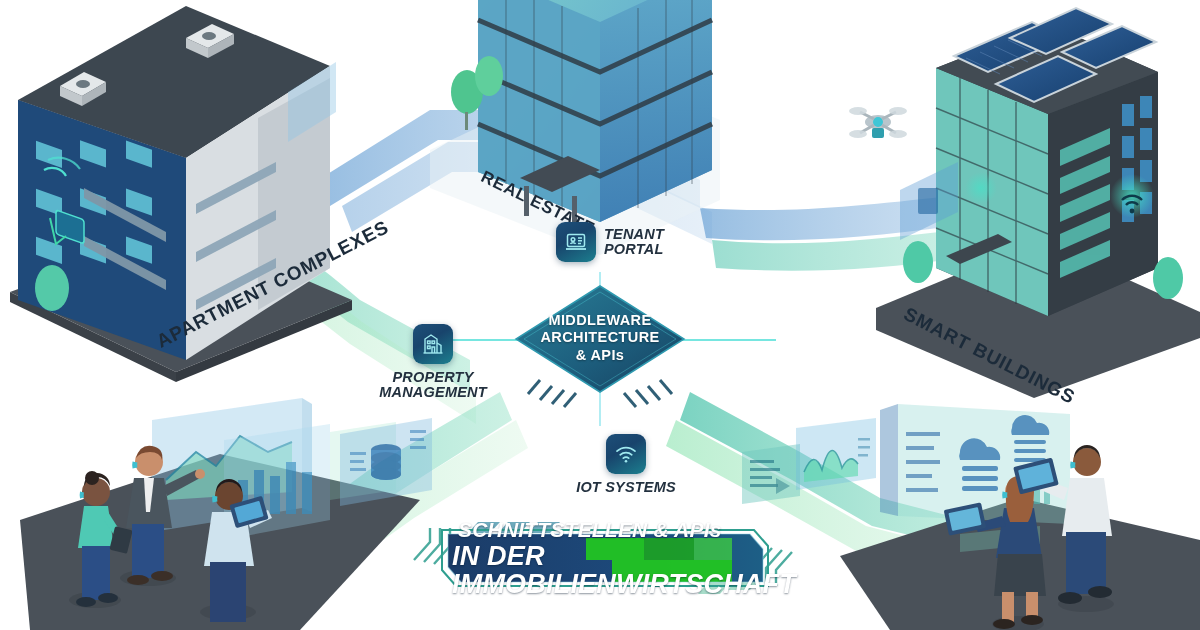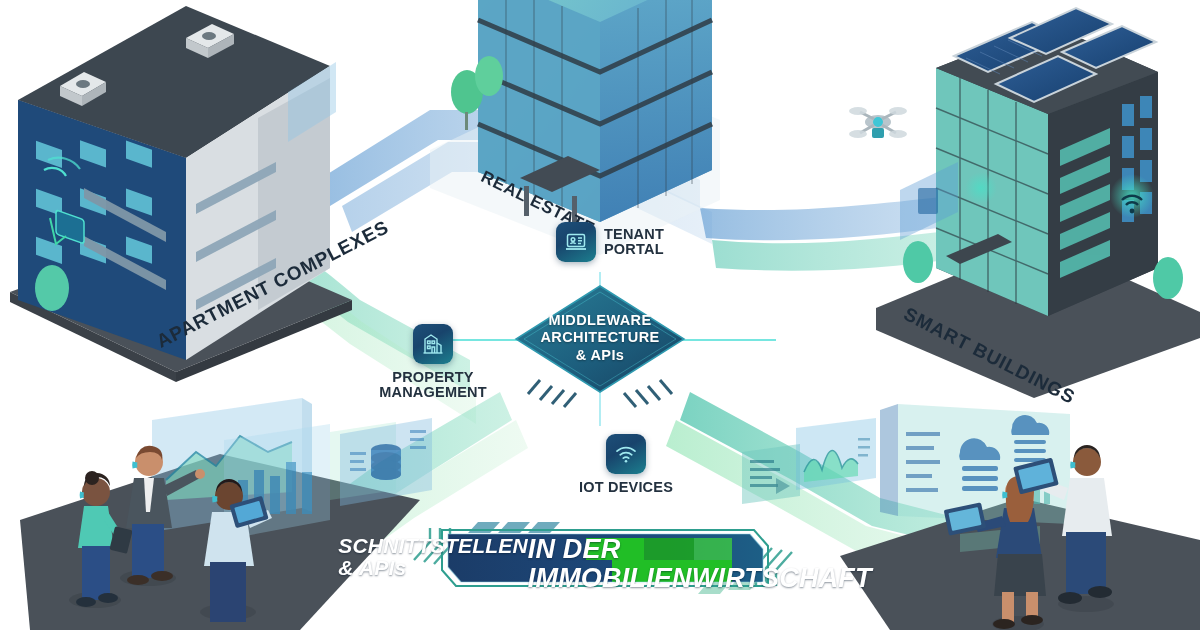--- a/index.html
+++ b/index.html
@@ -21,21 +21,21 @@
   
   #hub{
     position:absolute; left:516px; top:290px; width:168px; height:98px;
     display:flex; align-items:center; justify-content:center;
     text-align:center; color:#fff; font-weight:700; font-size:14.5px; line-height:1.18;
     letter-spacing:.4px; z-index:6; text-shadow:0 1px 2px rgba(0,0,0,.35);
   }
   #hub .hubtxt{ position:relative; z-index:2; padding-bottom:2px; }
 
   
-  .node{ position:absolute; z-index:7; text-align:center; }
+  .node{ position:absolute; z-index:7; text-align:center;font-style:italic; }
   .node .ico{
     width:40px; height:40px; margin:0 auto; border-radius:9px;
     background:linear-gradient(150deg,#1d4f79 0%,#18446c 40%,#1c7f8f 100%);
     display:flex; align-items:center; justify-content:center;
     box-shadow:0 2px 6px rgba(10,40,70,.35);
   }
   .node .ico svg{ display:block; }
   .node .cap{
     margin-top:6px; color:#23313f; font-weight:700; font-size:14.5px;
     line-height:1.05; letter-spacing:.2px; white-space:pre-line;
@@ -44,21 +44,21 @@
   #node-tenant .row{ display:flex; align-items:center; gap:8px; }
   #node-tenant .cap{ margin-top:0; text-align:left; }
   #node-property{ left:368px; top:324px; width:130px; }
   #node-energy{  left:736px; top:312px; width:130px; }
   #node-iot{     left:566px; top:434px; width:120px; }
 
   
   #banner{ position:absolute; left:408px; top:516px; width:390px; height:82px; z-index:9; }
   #banner .txtwrap{
     position:absolute; left:44px; top:19px; width:300px; height:48px;
-    display:flex; flex-direction:row; justify-content:center;
+    display:flex; flex-direction:column; justify-content:center;
     font-weight:700; font-style:italic; color:#ffffff; z-index:4;
     text-shadow:0 1px 2px rgba(0,20,40,.45);
   }
   #banner .l1{ font-size:21px; letter-spacing:.2px; line-height:1.06; padding-left:6px;}
   #banner .l2{ font-size:27px; letter-spacing:.2px; line-height:1.06; }
 </style>
 </head>
 <body>
 
 <div id="stage">
@@ -556,21 +556,21 @@
 
   <div class="node" id="node-iot">
     <div class="ico">
       <svg width="24" height="24" viewBox="0 0 24 24" fill="none" stroke="#9fe9ef" stroke-width="1.7" stroke-linecap="round">
         <path d="M3 9.2a13 13 0 0 1 18 0"></path>
         <path d="M6.2 12.8a8.6 8.6 0 0 1 11.6 0"></path>
         <path d="M9.3 16.2a4.2 4.2 0 0 1 5.4 0"></path>
         <circle cx="12" cy="19.3" r="1.3" fill="#9fe9ef" stroke="none"></circle>
       </svg>
     </div>
-    <div class="cap">IOT DEVICES</div>
+    <div class="cap">IOT SYSTEMS</div>
   </div>
 
   <div id="banner">
     <svg width="390" height="82" viewBox="0 0 390 82">
       <defs>
         <linearGradient id="gBanner" x1="0" y1="0" x2="1" y2="0">
           <stop offset="0%" stop-color="#1b3c68"></stop>
             <stop offset="62%" stop-color="#1d4a7c"></stop>
             <stop offset="100%" stop-color="#1d5f86"></stop>
         </linearGradient>

